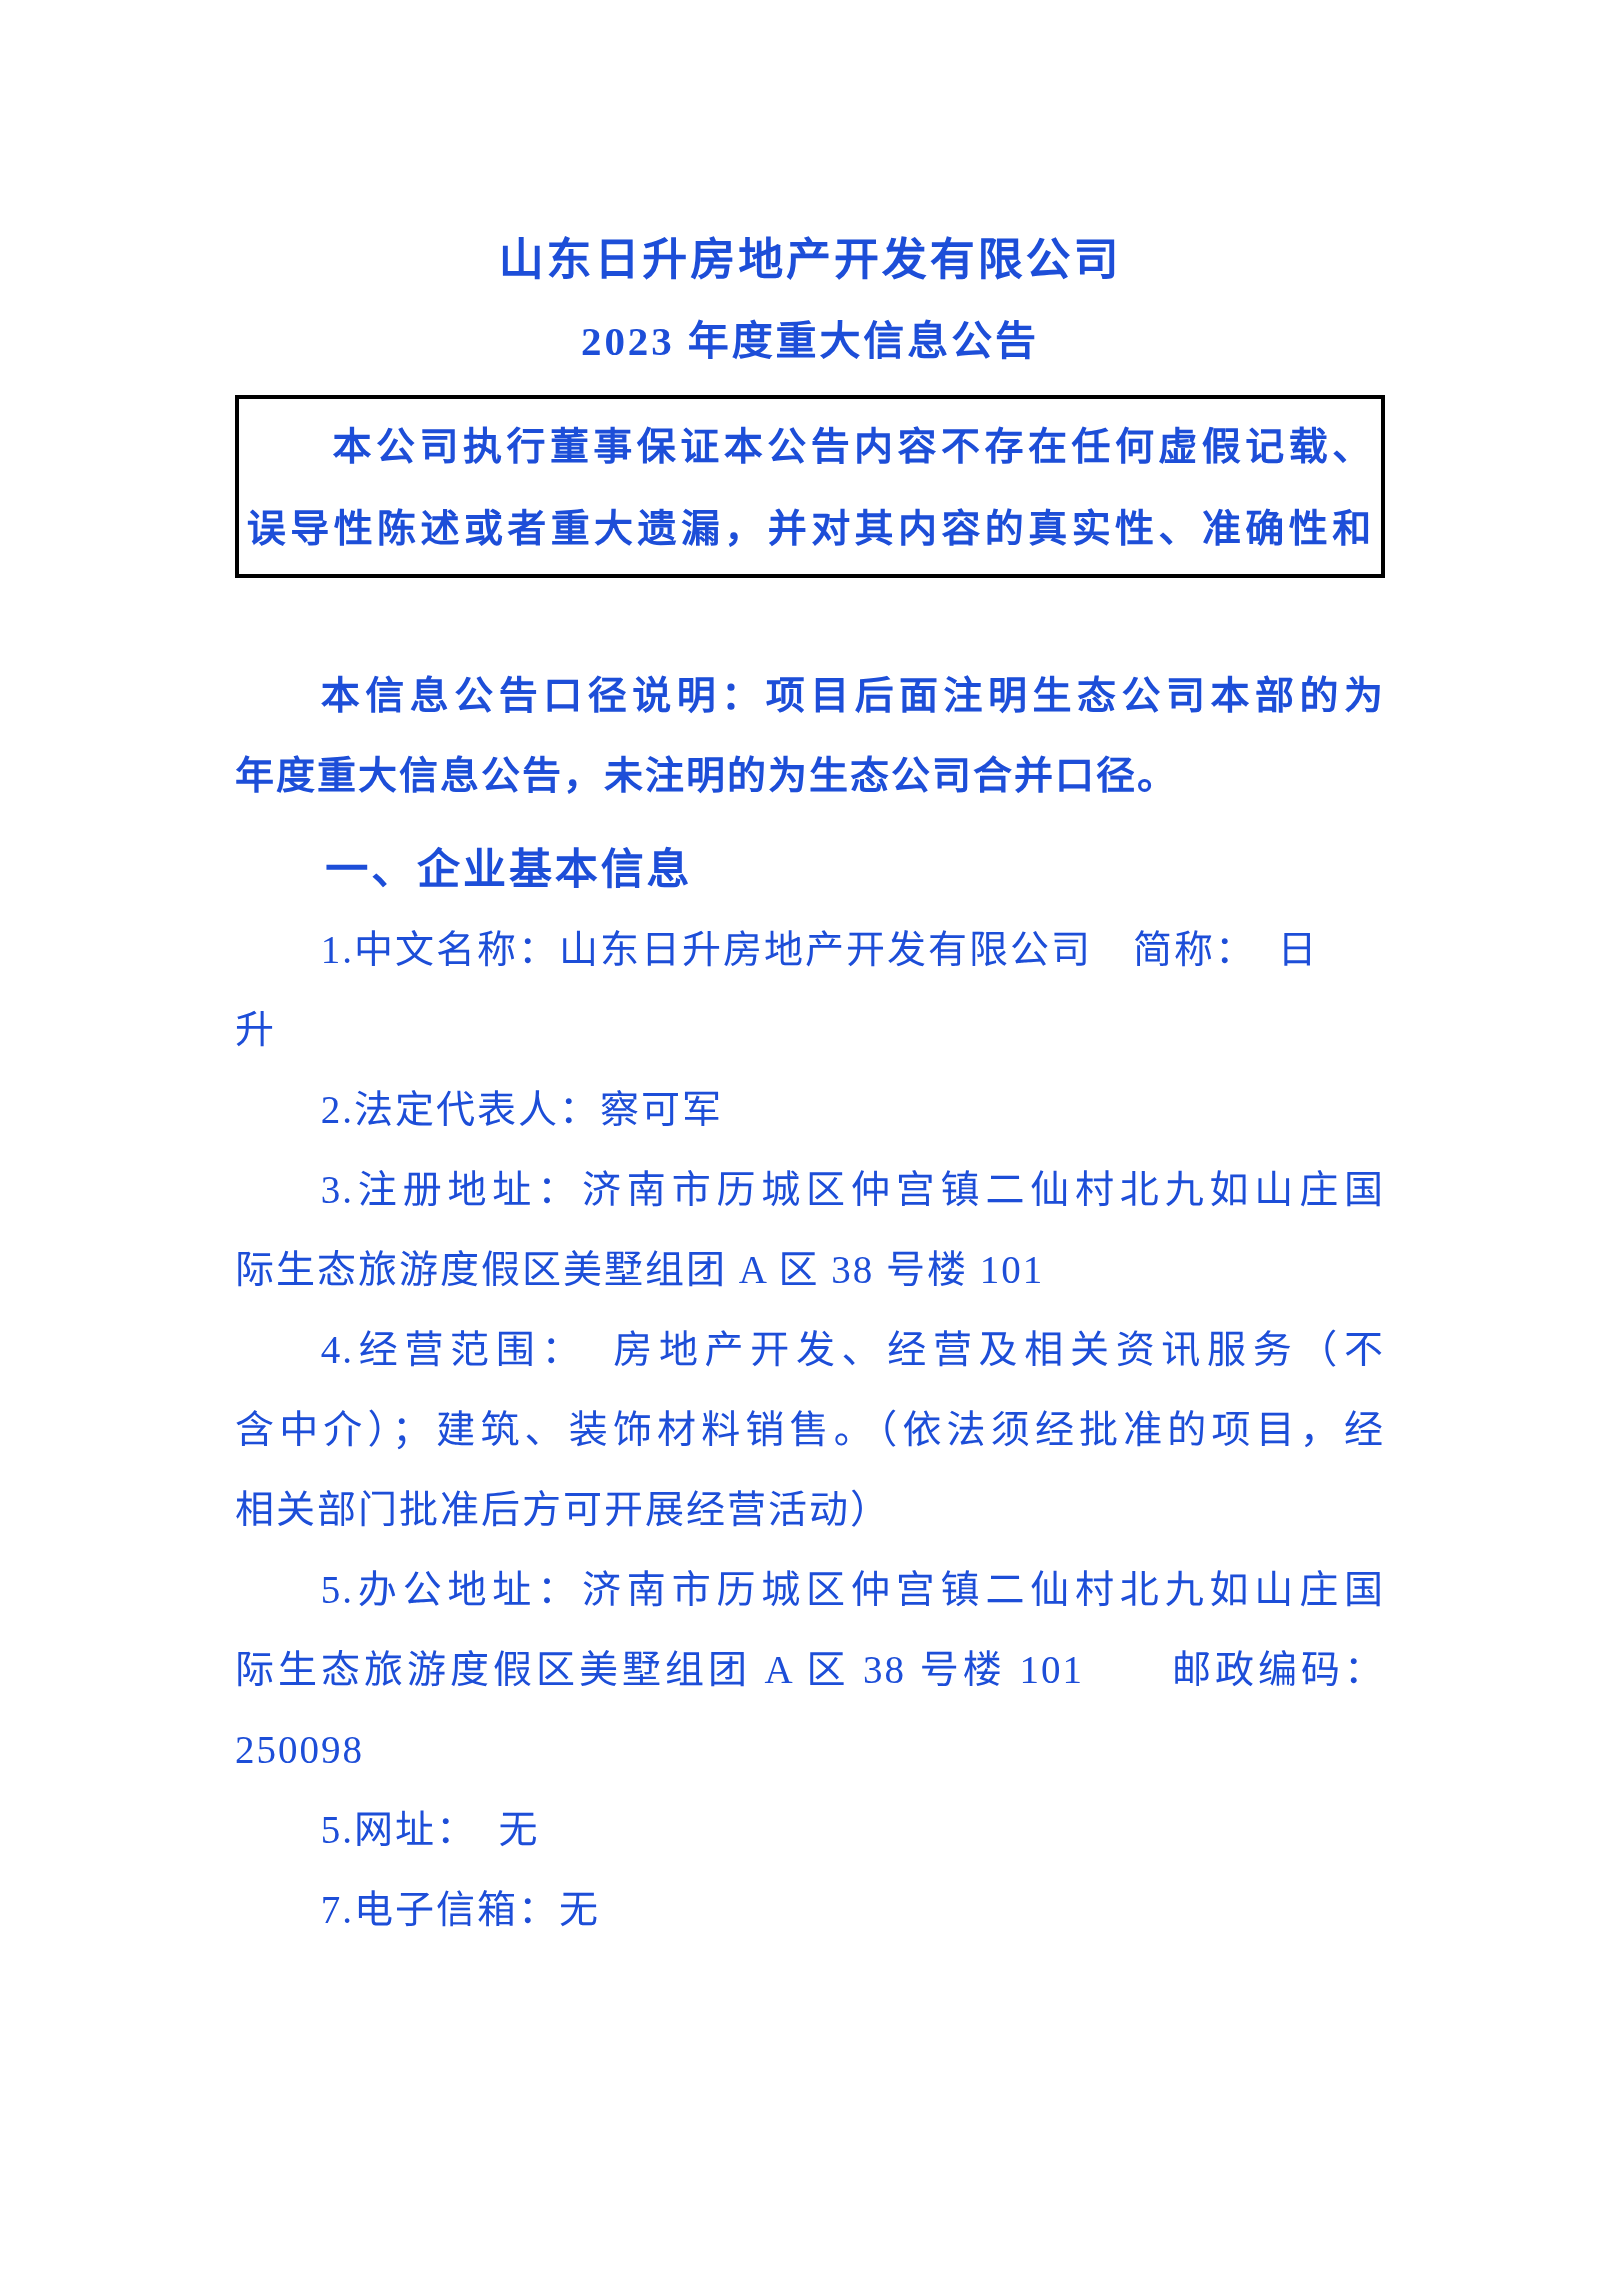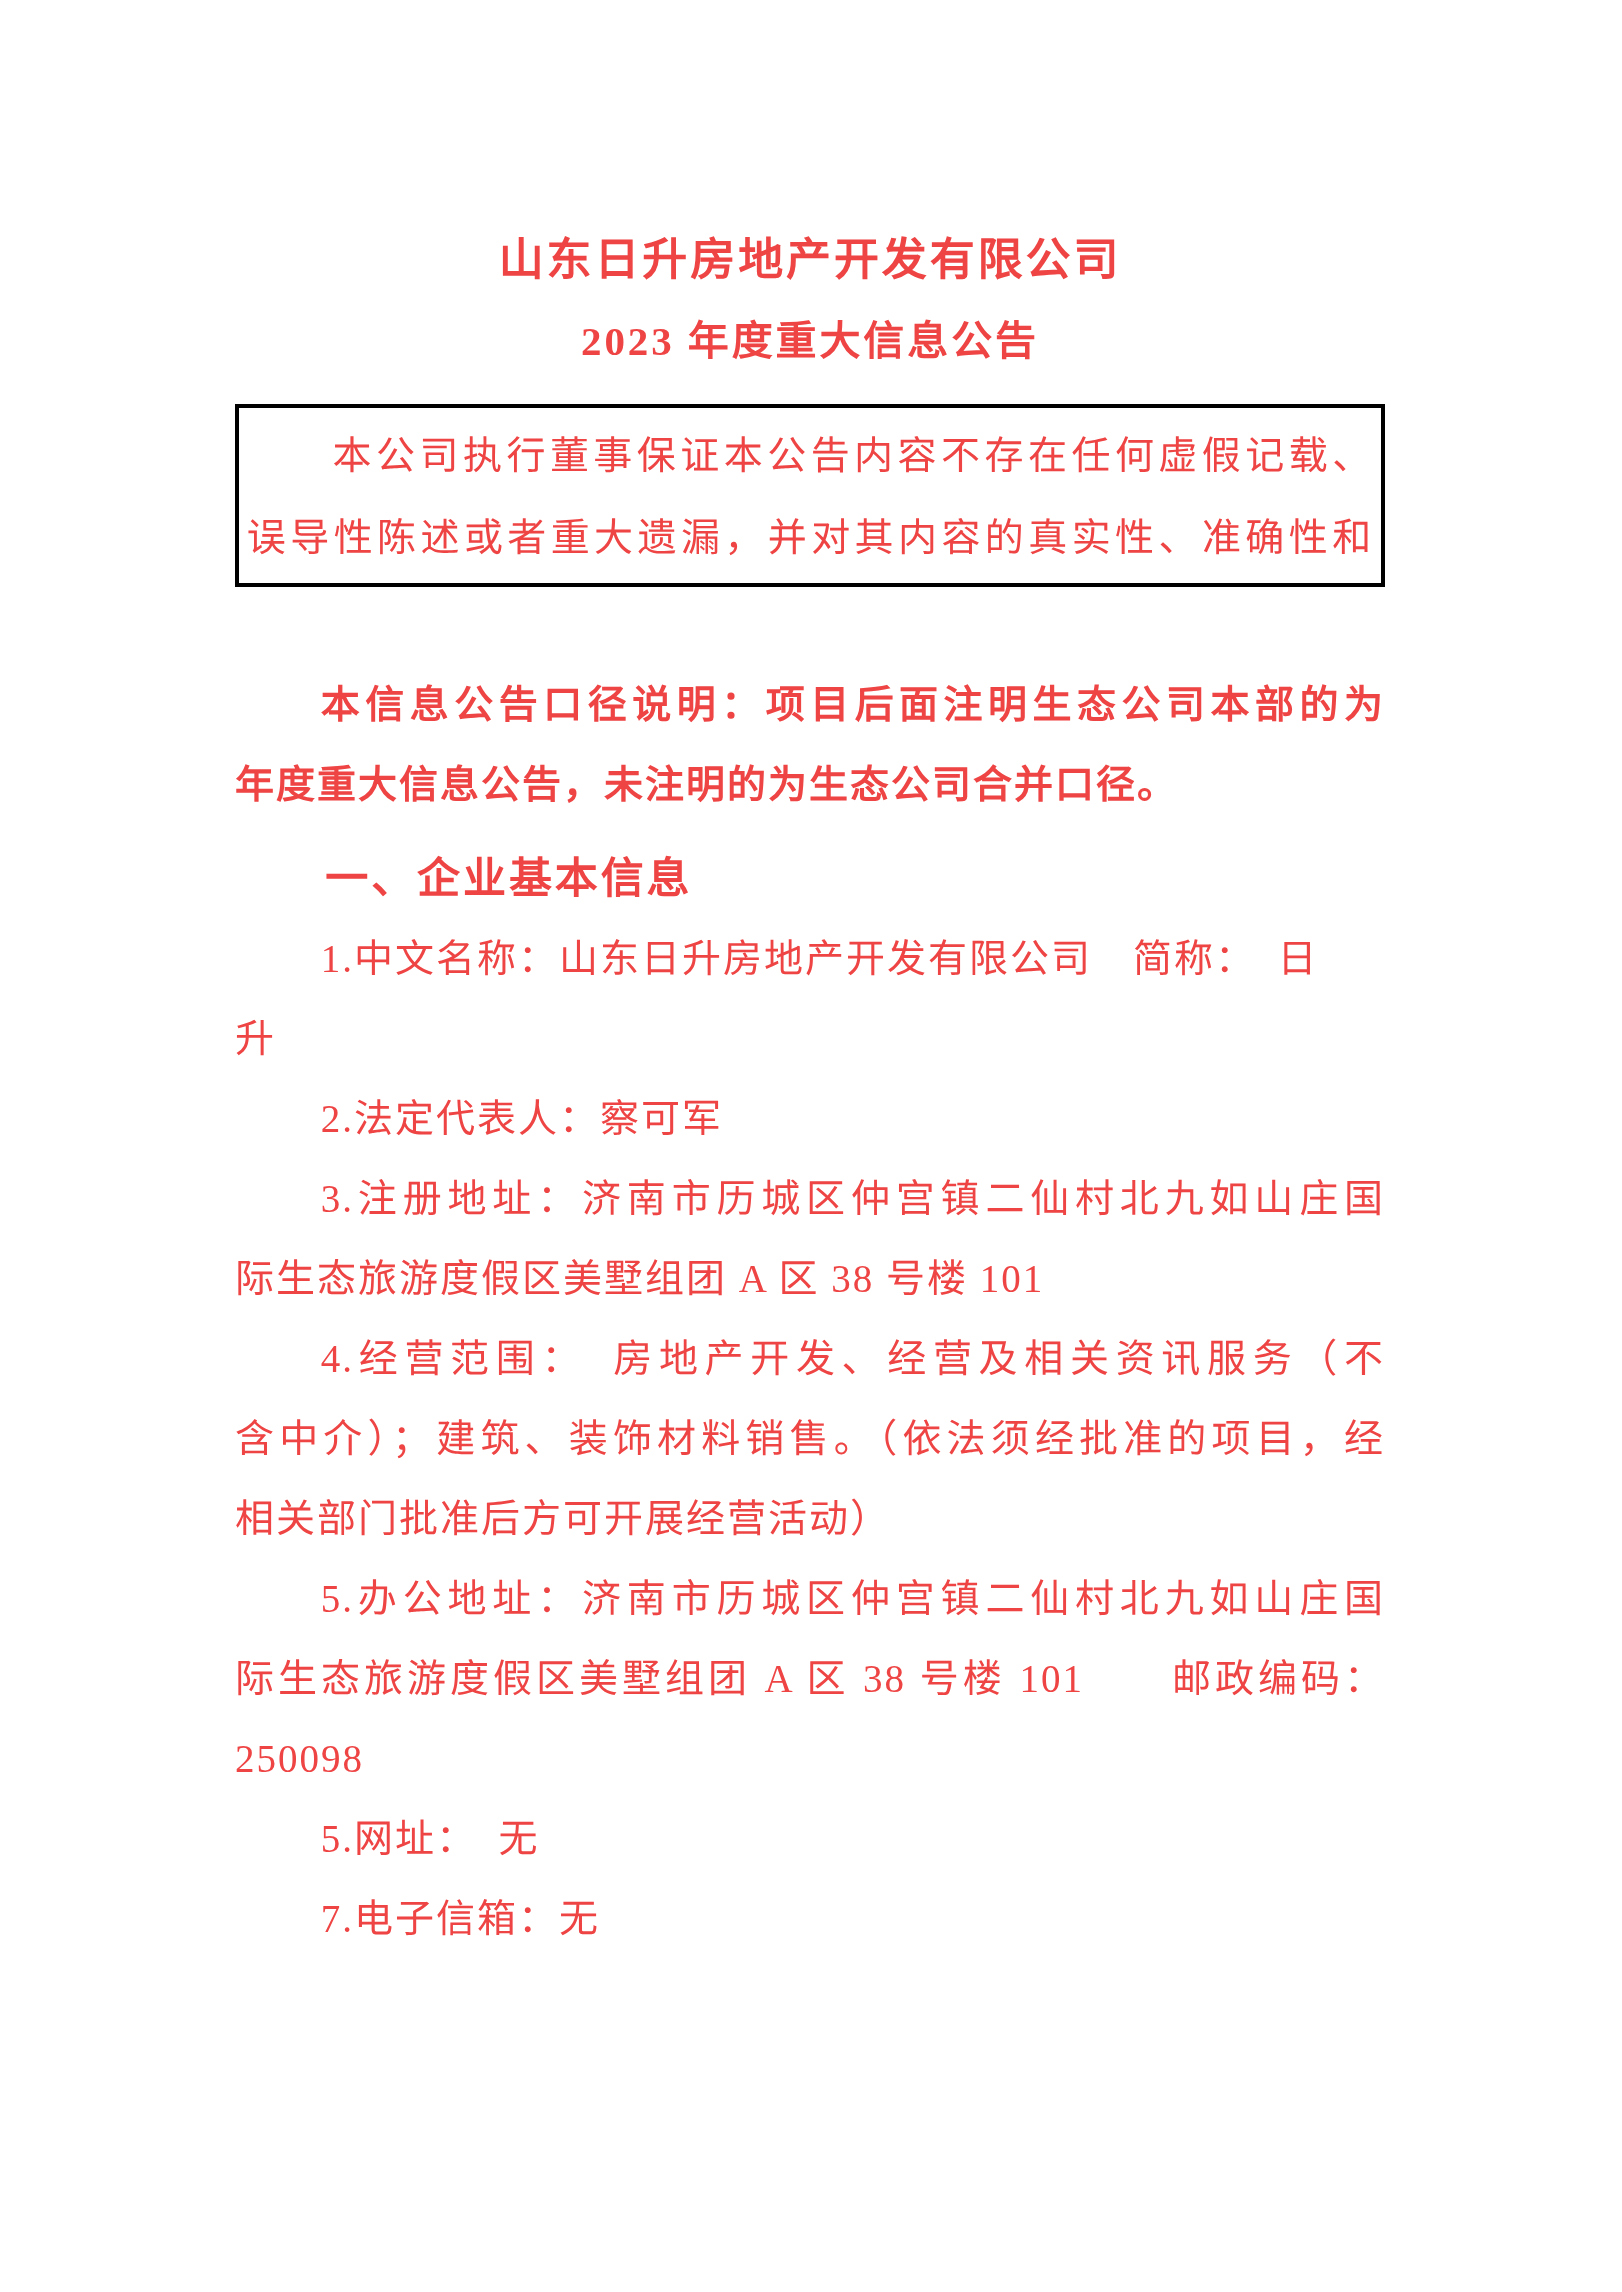--- a/index.html
+++ b/index.html
@@ -8,44 +8,45 @@
     background: #e8e8e8;
   }
   .page {
     position: relative;
     width: 1622px;
     height: 2293px;
     margin: 0 auto;
     background: #ffffff;
     box-sizing: border-box;
     padding: 231px 237px 0 235px;
-    color: #ef4444;
+    color: #1d4ed8;
     font-family: "Liberation Serif", "DejaVu Serif", serif;
     overflow: hidden;
   }
   .doc-title {
     margin: 0 0 23.5px 0;
     font-size: 45px;
     line-height: 59px;
     font-weight: 700;
     text-align: center;
     letter-spacing: 2.9px;
   }
   .doc-subtitle {
     margin: 0;
     font-size: 41px;
     line-height: 55px;
     font-weight: 700;
     text-align: center;
     letter-spacing: 2.9px;
   }
   .disclaimer-box {
-    margin-top: 35px;
+    margin-top: 26px;
     border: 4.9px solid #000000;
     padding: 7.8px 7.8px 3.9px 7.8px;
+    font-weight: bold;
   }
   .disclaimer-box .line {
     line-height: 82px;
   }
   .content {
     margin-top: 78px;
   }
   .line {
     margin: 0;
     font-size: 39px;

